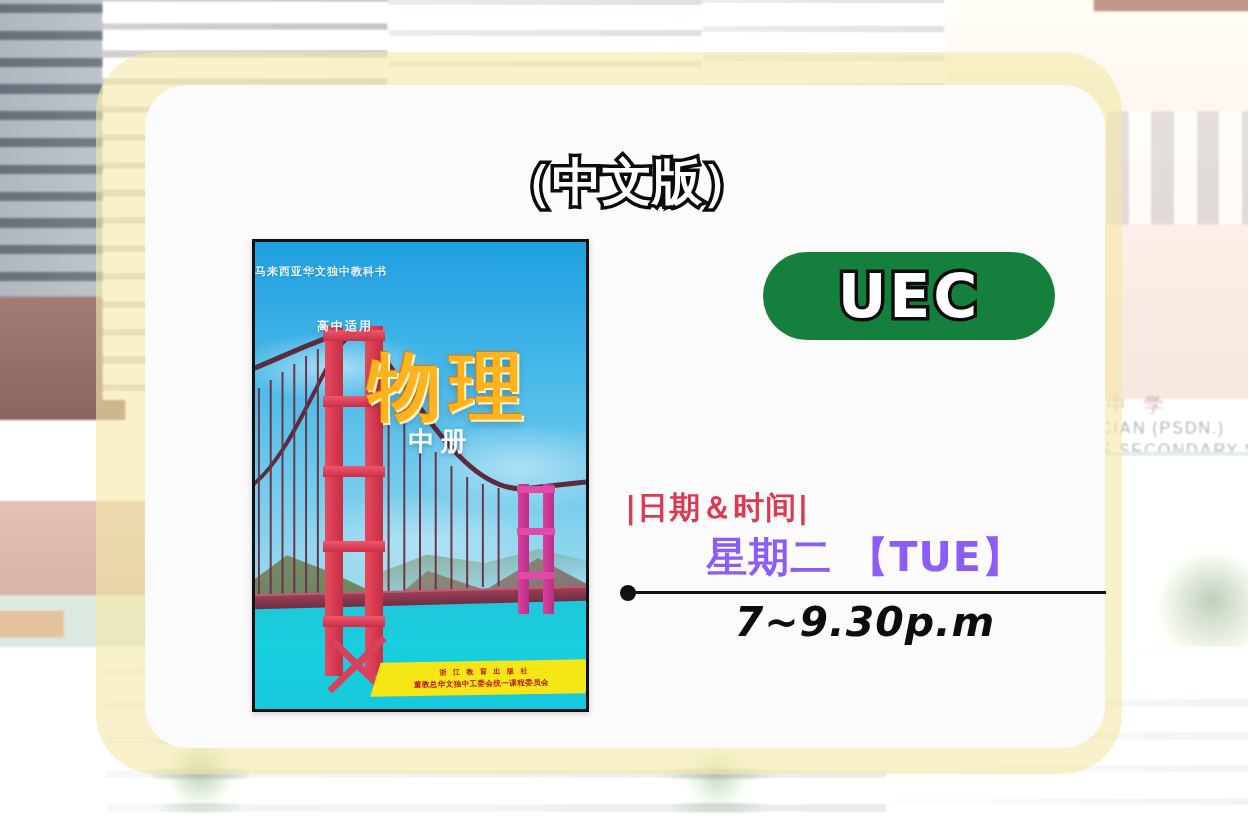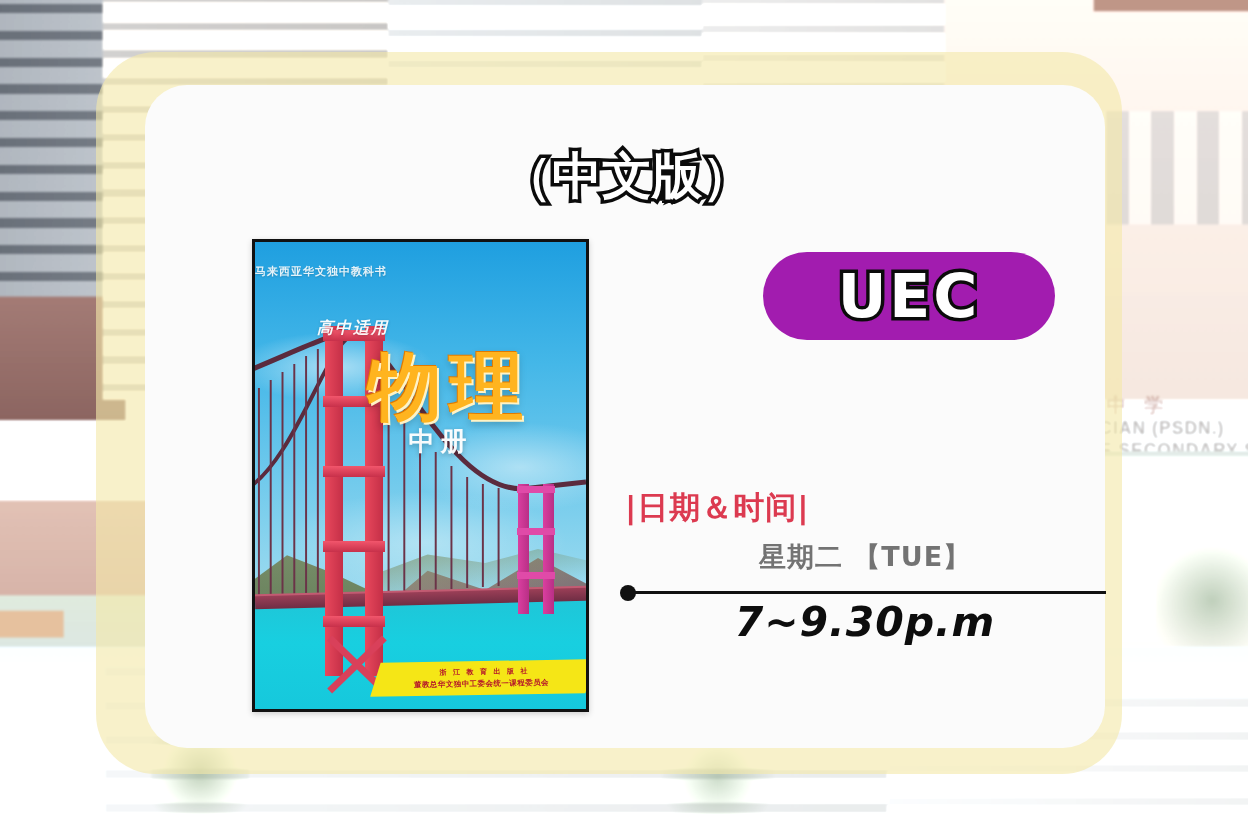--- a/index.html
+++ b/index.html
@@ -176,21 +176,20 @@
   }
   .title-sub {
     font-family:"DejaVu Sans", sans-serif;
     font-weight:900;
     font-size:50px;
     line-height:60px;
     color:#ffffff;
     -webkit-text-stroke:7px #0b0b0b;
     paint-order:stroke fill;
     margin-left:4px;
-    margin-bottom:6px;
     white-space:nowrap;
   }
 
   
   .book {
     position:absolute;
     left:252px; top:239px; width:337px; height:473px;
     border:3px solid #111;
     overflow:hidden;
     background:#3fb8e8;
@@ -315,23 +314,22 @@
   
   .bk-txt-top {
     position:absolute; left:0; top:22px; width:100%;
     color:rgba(255,255,255,.88);
     font-size:11px; letter-spacing:1px; font-weight:600;
     text-shadow:0 1px 2px rgba(0,0,0,.18);
   }
   .bk-txt-hs {
     position:absolute; left:62px; top:76px;
     color:rgba(255,255,255,.95);
-    font-size:16px; letter-spacing:2px; font-weight:700;
+    font-size:12px; letter-spacing:2px; font-weight:700;
     text-shadow:0 1px 3px rgba(0,0,0,.22);
-    font-style:italic;
   }
   .bk-txt-main {
     position:absolute; left:0; top:104px; width:100%;
     text-align:center;
     font-size:74px; line-height:80px; font-weight:900;
     letter-spacing:8px;
     color:#ffb41f;
     text-shadow:
       2px 2px 0 #fff3c6,
       -1px -1px 0 #e07a00,
@@ -343,21 +341,21 @@
     text-align:center; padding-left:40px;
     font-size:26px; font-weight:700; letter-spacing:6px;
     color:rgba(255,255,255,.96);
     text-shadow:0 2px 5px rgba(0,0,0,.25);
   }
 
   
   .uec-badge {
     position:absolute;
     left:763px; top:252px; width:292px; height:88px;
-    background:#a21caf;
+    background:#15803d;
     border-radius:44px;
     display:flex; align-items:center; justify-content:center;
   }
   .uec-text {
     font-family:"DejaVu Sans", sans-serif;
     font-weight:900;
     font-size:60px;
     line-height:62px;
     letter-spacing:3px;
     color:#ffffff;
@@ -371,23 +369,23 @@
     text-align:left;
     color:#dc3a50;
     font-weight:700;
     font-size:31px;
     line-height:36px;
     letter-spacing:1px;
   }
   .dt-day {
     position:absolute; left:625px; top:533px; width:480px;
     text-align:center;
-    color:#737373;
+    color:#8b5cf6;
     font-weight:900;
-    font-size:27px;
+    font-size:41px;
     line-height:48px;
     letter-spacing:1px;
     white-space:nowrap;
   }
   .dt-rule {
     position:absolute; left:620px; top:591px; width:486px; height:4px;
   }
   .dt-rule .dot {
     position:absolute; left:0; top:-6px;
     width:16px; height:16px; border-radius:50%;

